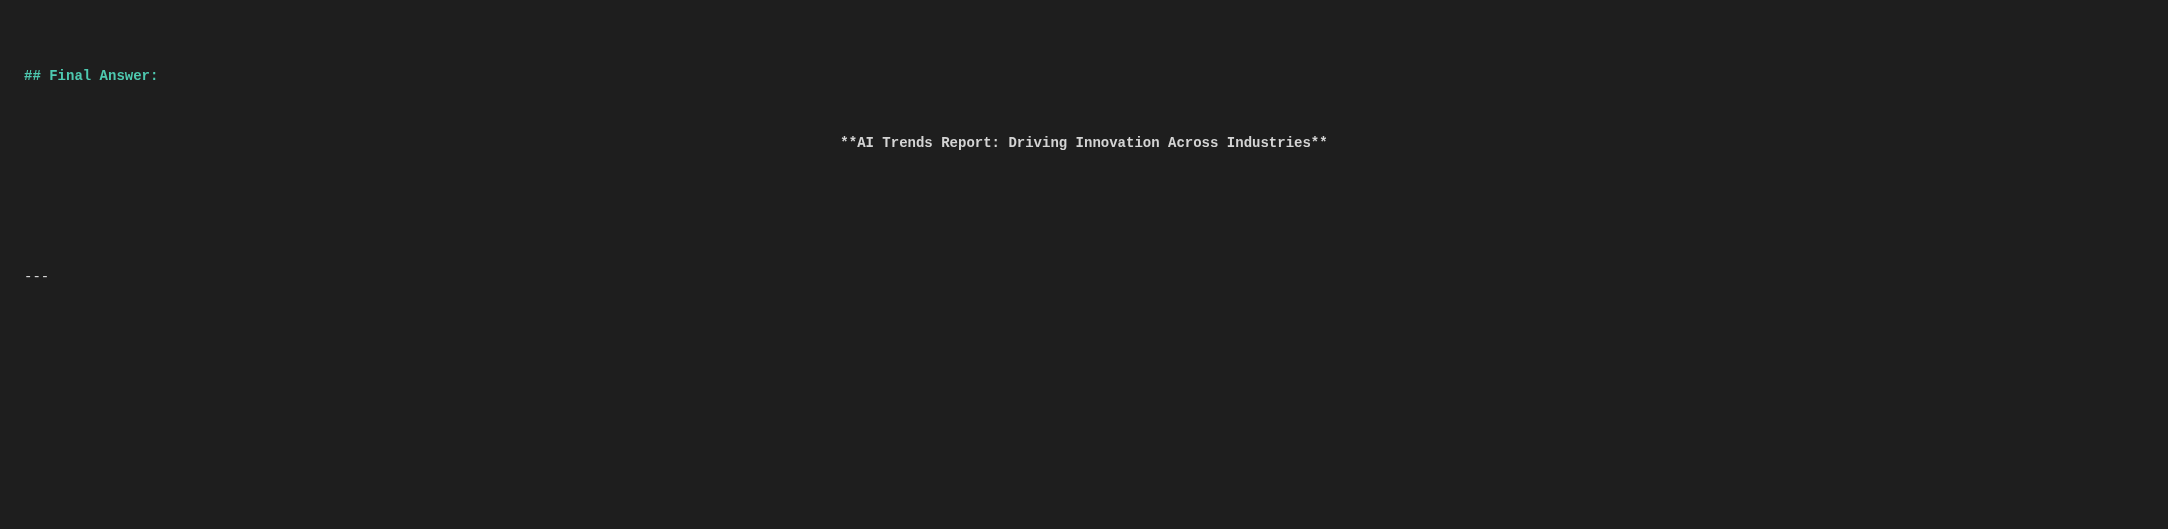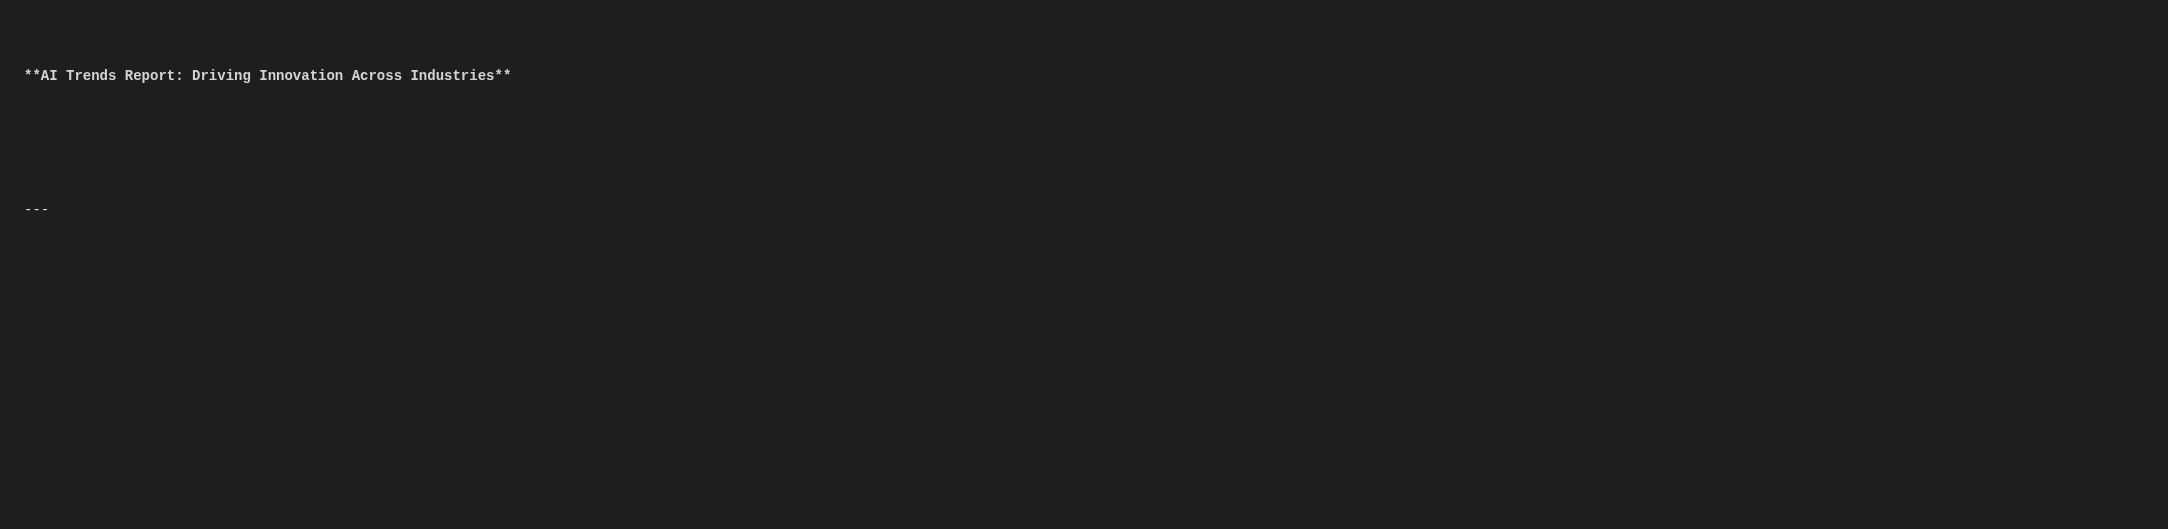--- a/index.html
+++ b/index.html
@@ -31,30 +31,32 @@
     }
 
     .line-heading2 {
       color: #4ec9b0;
       font-weight: bold;
     }
 
     .line-bold {
       color: #d4d4d4;
       font-weight: bold;
+      text-align: center;
     }
 
     .line-separator {
       color: #d4d4d4;
     }
   </style>
 </head>
 <body>
 
 <div class="content-block">
+  <div class="line-heading2">## Final Answer:</div>
   <div class="line-bold"><span>**AI Trends Report: Driving Innovation Across Industries**</span></div>
   <div>&nbsp;</div>
   <div class="line-separator">---</div>
   <div>&nbsp;</div>
   
   
   
   
   
   

